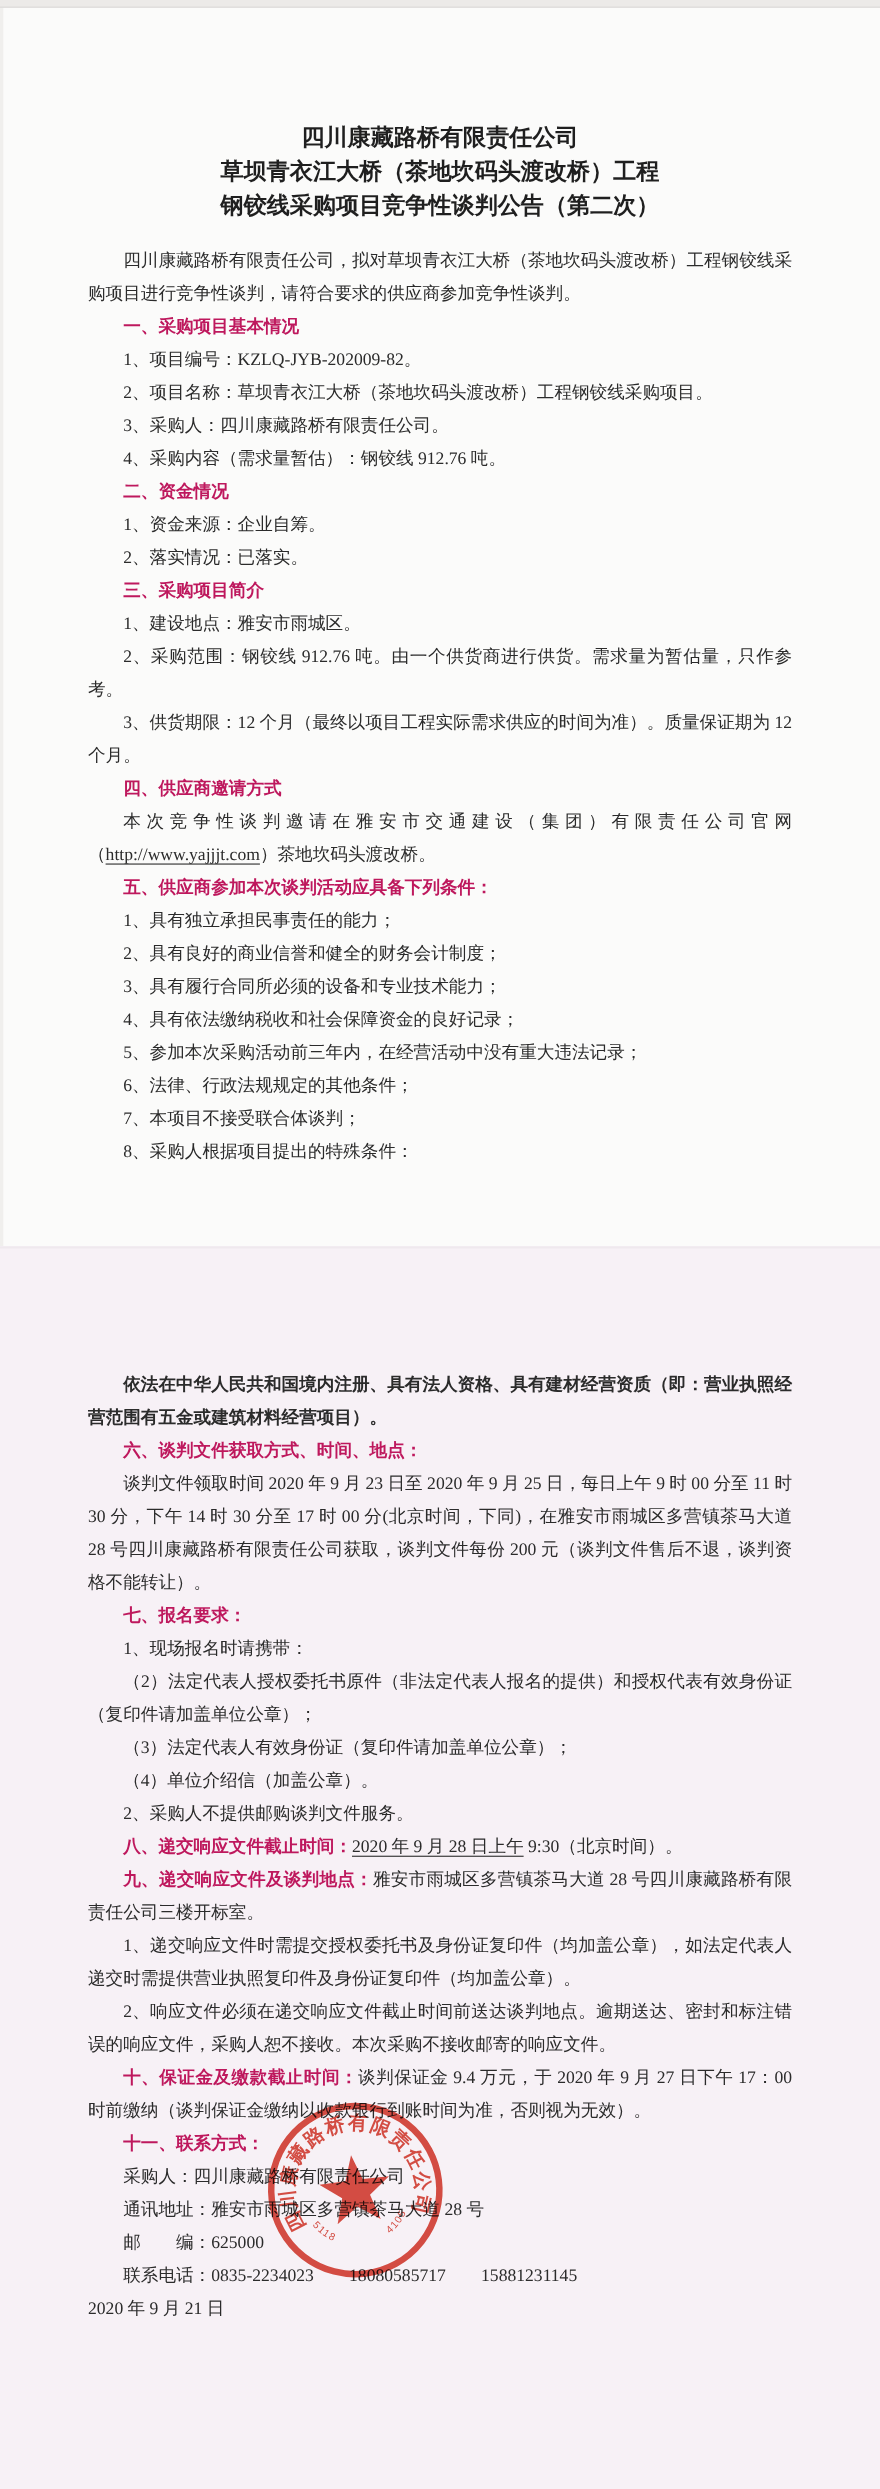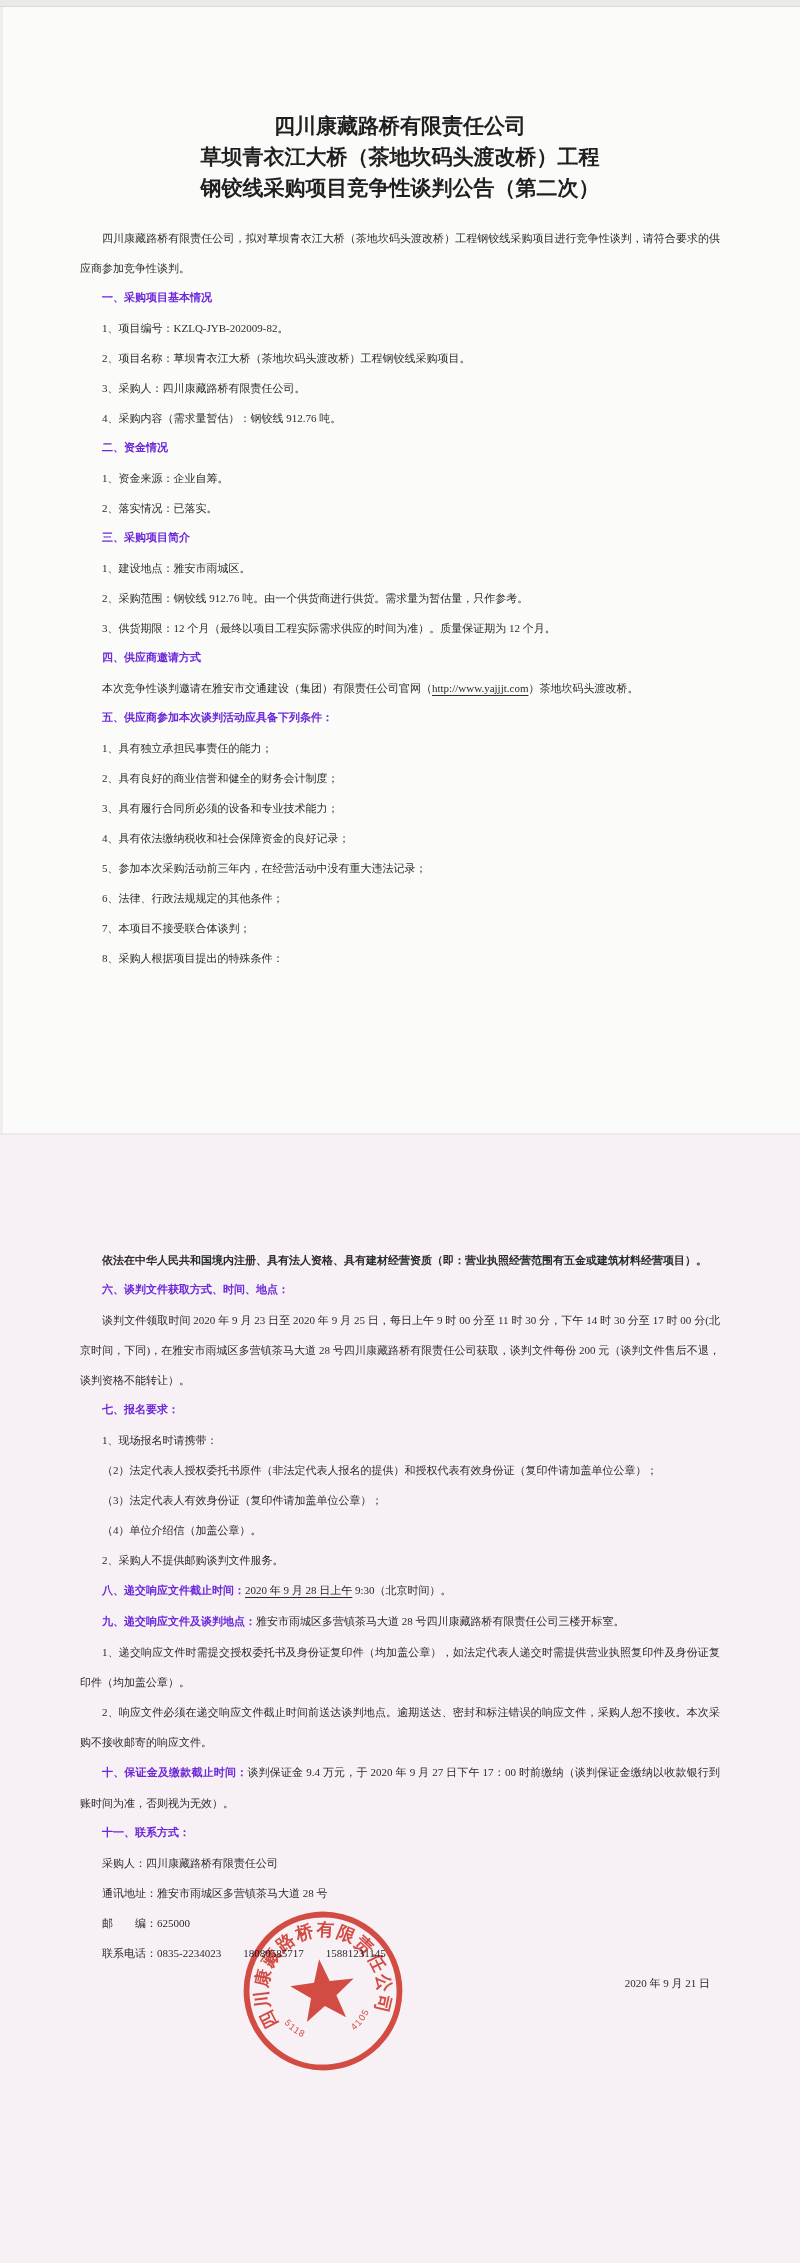--- a/index.html
+++ b/index.html
@@ -27,30 +27,30 @@
     box-shadow:inset 0 2px 0 #efe9ee;
     padding-top:112px;
   }
   .title-block { padding-top:110px; text-align:center; }
   .title-line {
     font-family:"Liberation Sans","DejaVu Sans",sans-serif;
     font-weight:bold; font-size:21px; line-height:31px; color:#1f1f1f;
   }
   .body1 { margin-top:20px; }
   .ln {
-    font-size:11px; line-height:30px; text-align:justify; color:#2b2b2b;
+    font-size:16px; line-height:30px; text-align:justify; color:#2b2b2b;
   }
   .indent { text-indent:2em; }
   .hd {
-    font-family:Liberation Mono, monospace;
-    font-weight:bold; color:#6d28d9;
+    font-family:Liberation Sans, sans-serif;
+    font-weight:bold; color:#be185d;
   }
   .bold-serif { font-weight:bold; }
   .u { text-decoration:underline; text-underline-offset:3px; }
-  .date-line { text-align:right; margin-right:10px; }
+  .date-line { margin-right:10px; }
   .seal {
     position:absolute; left:239px; top:1907px;
     width:168px; height:168px;
     transform:rotate(-7deg);
     mix-blend-mode:multiply;
     opacity:0.88;
     z-index:4;
   }
   .seal svg { width:100%; height:100%; }
 </style>

